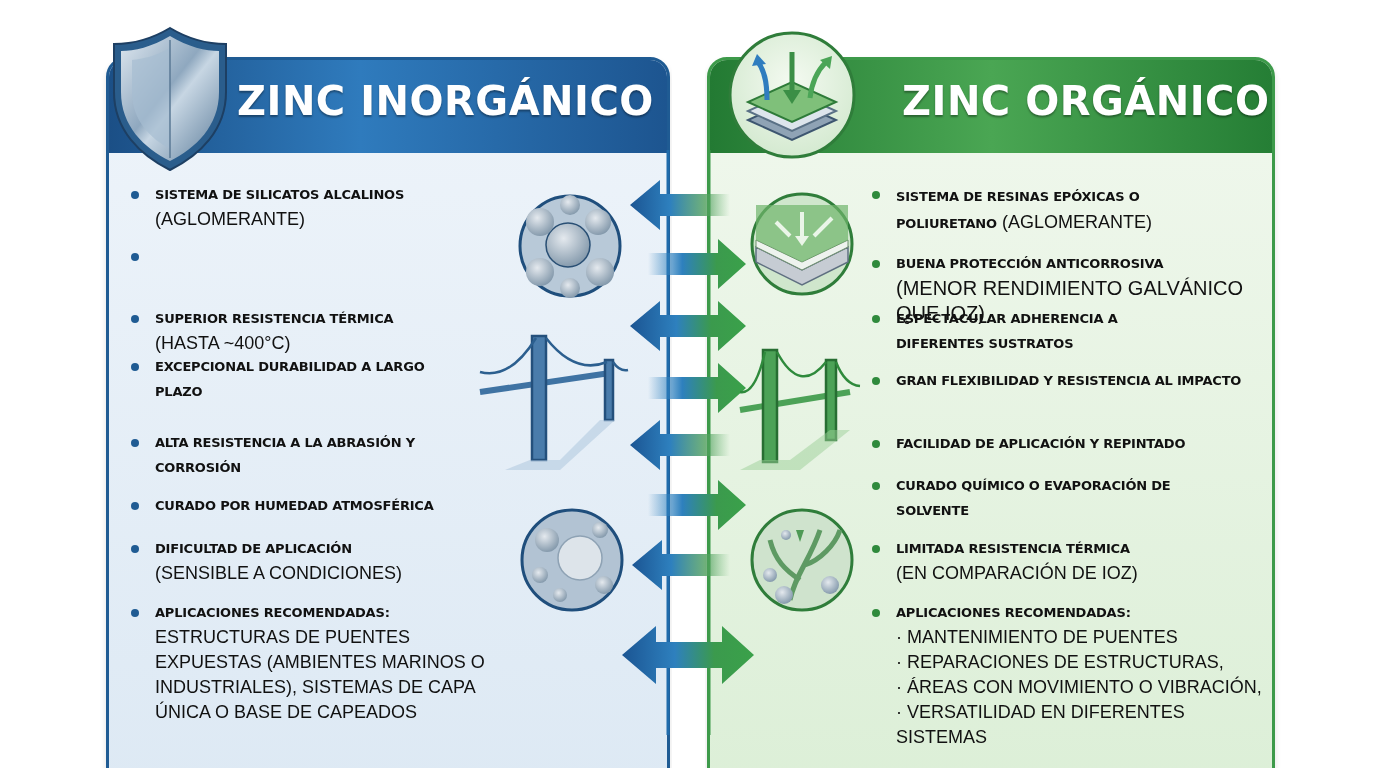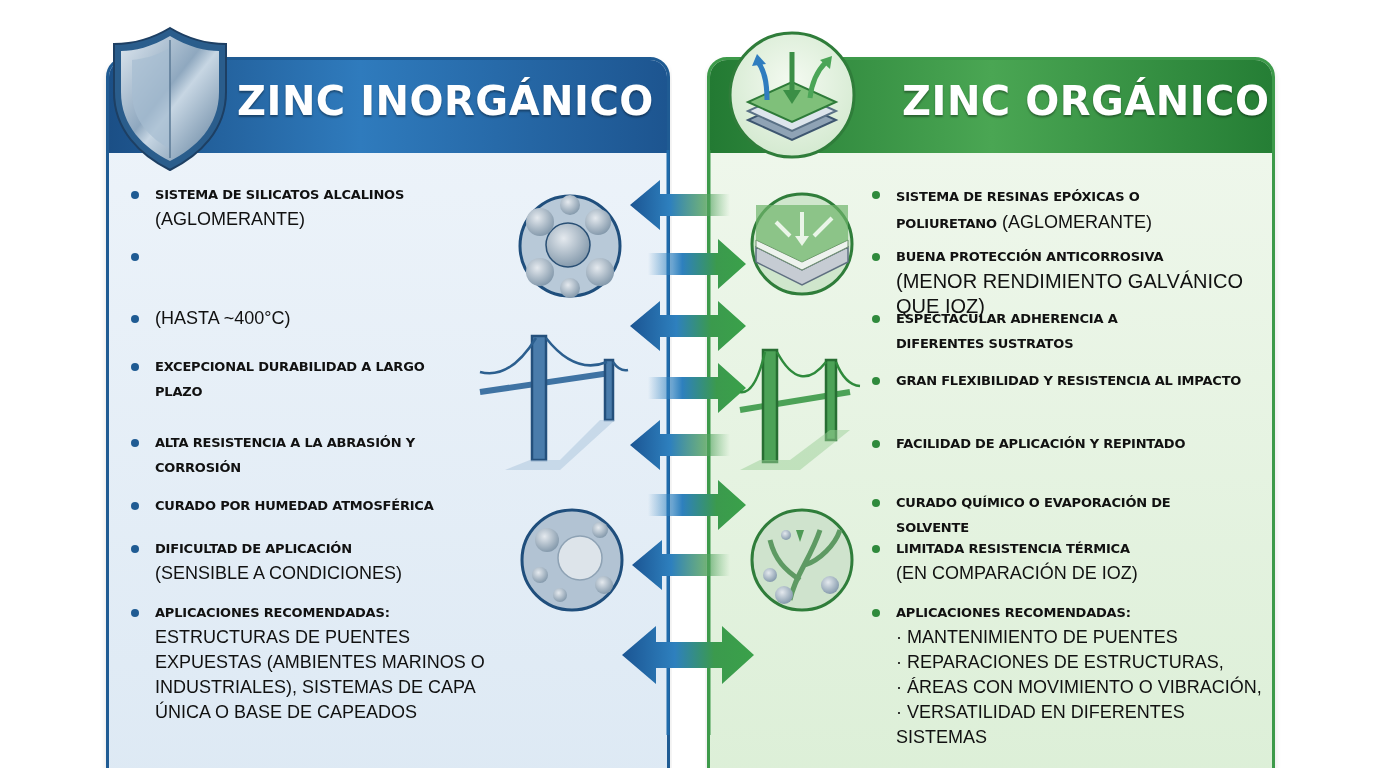--- a/index.html
+++ b/index.html
@@ -42,20 +42,21 @@
         </span>
       </li>
     <li class="item" style="top:62px">
         <span class="dot"></span>
         <span class="txt">
         </span>
       </li>
     <li class="item" style="top:124px">
         <span class="dot"></span>
         <span class="txt">
+          <span class="b sub">SUPERIOR RESISTENCIA TÉRMICA</span>
           <span class="n sub">(HASTA ~400°C)</span>
         </span>
       </li>
     <li class="item" style="top:172px;width:300px">
         <span class="dot"></span>
         <span class="txt b">EXCEPCIONAL DURABILIDAD A LARGO PLAZO</span>
       </li>
     <li class="item" style="top:248px;width:345px">
         <span class="dot"></span>
         <span class="txt b">ALTA RESISTENCIA A LA ABRASIÓN Y CORROSIÓN</span>
@@ -83,40 +84,40 @@
 
 <div class="panel right">
   <div class="header">
     <div class="title">ZINC ORGÁNICO</div>
   </div>
   <ul class="items">
     <li class="item" style="top:0px;width:340px">
         <span class="dot"></span>
         <span class="txt"><span class="b">SISTEMA DE RESINAS EPÓXICAS O POLIURETANO</span> <span class="n">(AGLOMERANTE)</span></span>
       </li>
-    <li class="item" style="top:62px">
+    <li class="item" style="top:69px">
         <span class="dot"></span>
         <span class="txt">
           <span class="b sub">BUENA PROTECCIÓN ANTICORROSIVA</span>
           <span class="n sub" style="font-size:20px">(MENOR RENDIMIENTO GALVÁNICO QUE IOZ)</span>
         </span>
       </li>
     <li class="item" style="top:124px;width:300px">
         <span class="dot"></span>
         <span class="txt b">ESPECTACULAR ADHERENCIA A DIFERENTES SUSTRATOS</span>
       </li>
     <li class="item" style="top:186px;width:380px">
         <span class="dot"></span>
         <span class="txt b">GRAN FLEXIBILIDAD Y RESISTENCIA AL IMPACTO</span>
       </li>
     <li class="item" style="top:249px;width:420px">
         <span class="dot"></span>
         <span class="txt b">FACILIDAD DE APLICACIÓN Y REPINTADO</span>
       </li>
-    <li class="item" style="top:308px;width:360px">
+    <li class="item" style="top:291px;width:360px">
         <span class="dot"></span>
         <span class="txt b">CURADO QUÍMICO O EVAPORACIÓN DE SOLVENTE</span>
       </li>
     <li class="item" style="top:354px">
         <span class="dot"></span>
         <span class="txt">
           <span class="b sub">LIMITADA RESISTENCIA TÉRMICA</span>
           <span class="n sub">(EN COMPARACIÓN DE IOZ)</span>
         </span>
       </li>

